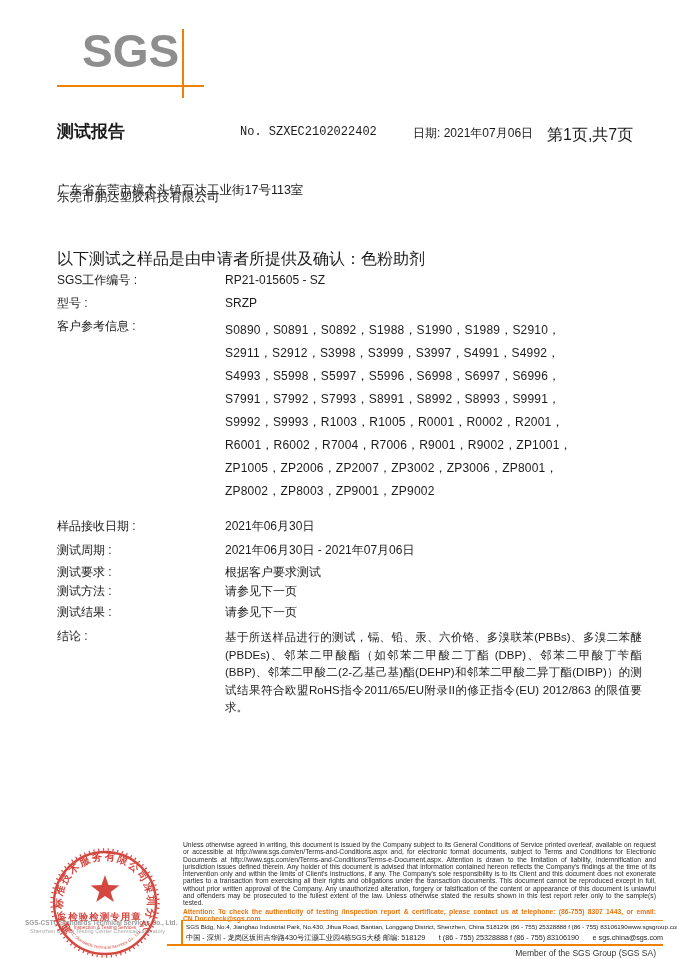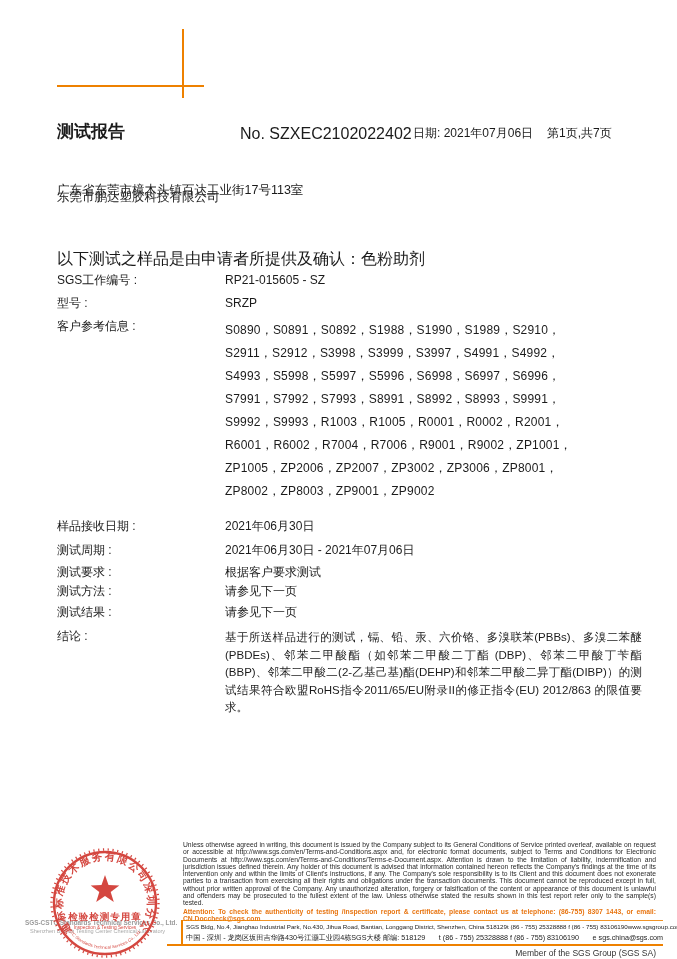--- a/index.html
+++ b/index.html
@@ -7,23 +7,23 @@
     position:relative;width:677px;height:959px;background:#ffffff;overflow:hidden;
     font-family:"Liberation Sans","DejaVu Sans",sans-serif;color:#1b1b1b;
   }
   .abs{position:absolute;}
   
   .logo-text{left:82px;top:28px;font-size:46px;font-weight:bold;color:#8e8e8e;letter-spacing:0px;line-height:1;}
   .logo-hline{left:57px;top:85px;width:147px;height:2px;background:#ee8100;}
   .logo-vline{left:182px;top:29px;width:2px;height:69px;background:#ee8100;}
   
   .doc-title{left:57px;top:120px;font-size:17px;font-weight:bold;}
-  .report-no{left:240px;top:125px;font-size:16px;}
+  .report-no{left:240px;top:125px;font-size:12px;font-family:Liberation Mono, monospace;}
   .report-date{left:413px;top:125px;font-size:12px;}
-  .page-info{left:547px;top:125px;font-size:12px;}
+  .page-info{left:547px;top:125px;font-size:16px;}
   .company-name{left:57px;top:160px;font-size:12.5px;margin-top:29px;}
   .company-address{left:57px;top:182px;font-size:12.5px;}
   
   .intro{left:57px;top:249px;font-size:16px;}
   .field-row{position:absolute;left:57px;font-size:12px;line-height:15px;}
   .flabel{display:inline-block;width:168px;vertical-align:top;}
   .fvalue{display:inline-block;vertical-align:top;}
   .ref-line{height:23px;line-height:23px;letter-spacing:0.2px;}
   .conclusion-val{width:417px;font-size:11.5px;line-height:17.5px;text-align:justify;}
   
@@ -39,20 +39,21 @@
   .addr-row span{white-space:nowrap;}
   .addr-botline{left:167px;top:944px;width:496px;height:1.5px;background:#ee8100;}
   .member{left:400px;top:948px;width:256px;text-align:right;font-size:8.5px;color:#333;}
   .stamp-svg{left:40px;top:838px;opacity:0.9;}
 </style>
 </head>
 <body>
 
 <div class="page">
 
+  <div class="abs logo-text">SGS</div>
   <div class="abs logo-hline"></div>
   <div class="abs logo-vline"></div>
 
   <div class="abs doc-title">测试报告</div>
   <div class="abs report-no">No. SZXEC2102022402</div>
   <div class="abs report-date">日期: 2021年07月06日</div>
   <div class="abs page-info">第1页,共7页</div>
   <div class="abs company-name">东莞市鹏达塑胶科技有限公司</div>
   <div class="abs company-address">广东省东莞市樟木头镇百达工业街17号113室</div>
 

